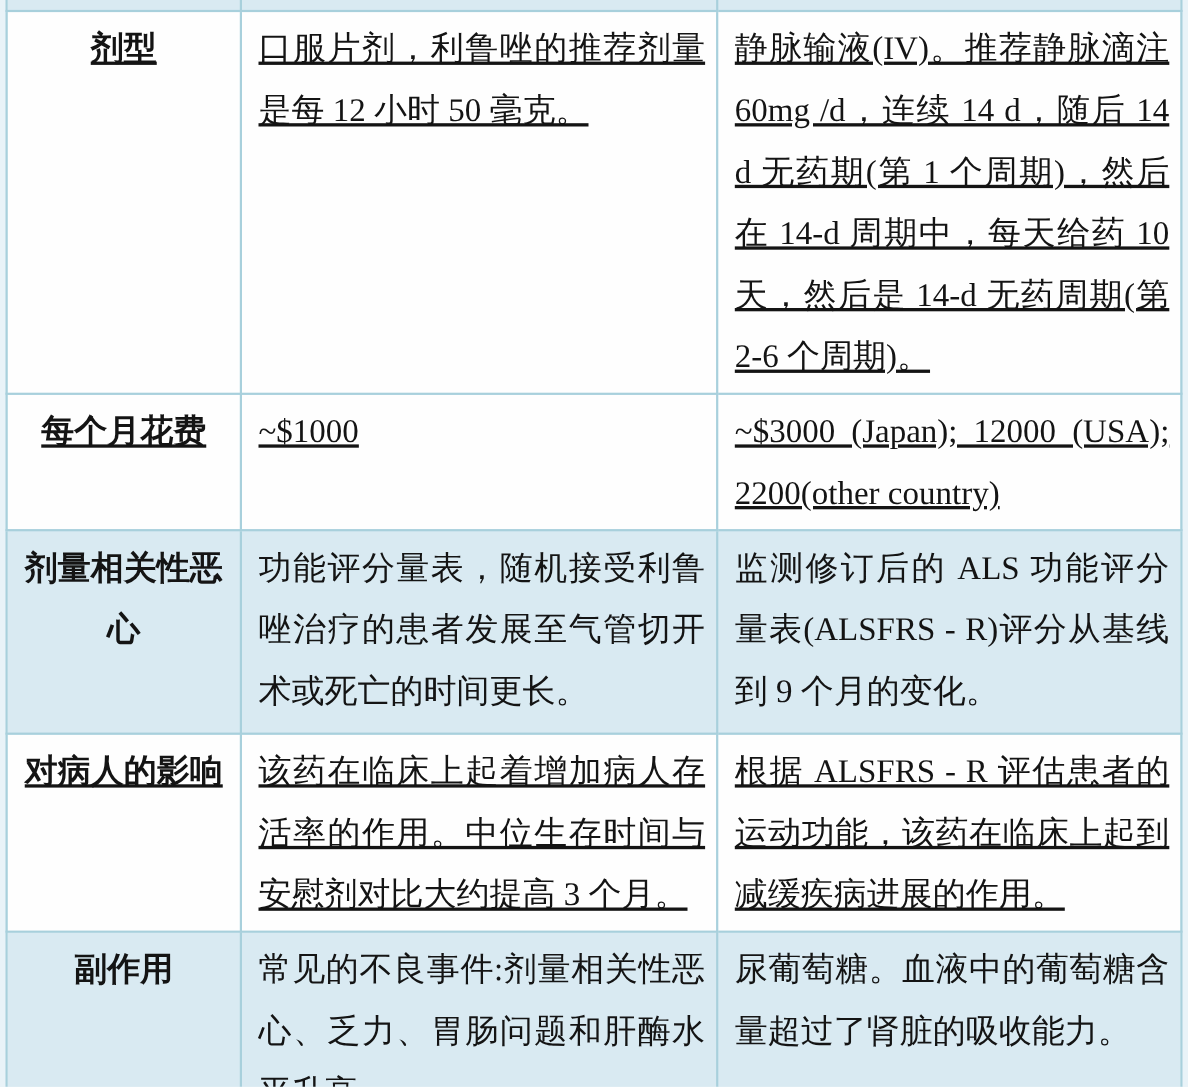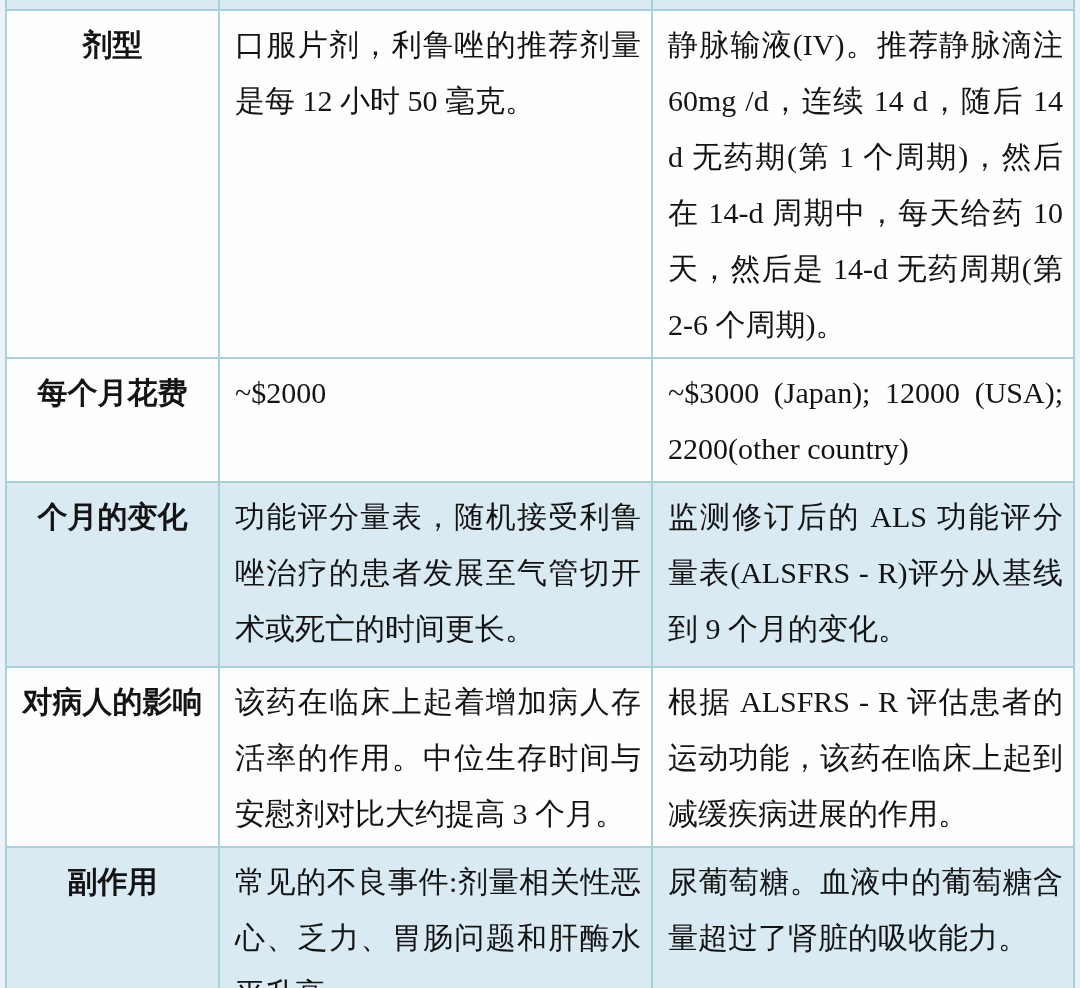--- a/index.html
+++ b/index.html
@@ -39,21 +39,21 @@
   }
   td.lbl{
     font-weight:700;
     text-align:center;
     padding:6px 4px 4px;
   }
   td.txt{
     text-align:justify;
     margin-top:14px;
   }
-  tr.w td{background:var(--row-white);}
+  tr.w td{background:var(--row-white);text-decoration:underline;}
   tr.b td{background:var(--row-blue);}
   tr.sliver{height:13px;}
   tr.sliver td{padding:0;}
   tr.r-dosage{height:303px;}
   tr.r-freq{height:62px;}
   tr.r-cost{height:123px;}
   tr.r-endpoint{height:185px;}
   tr.r-impact{height:180px;}
   tr.r-side{height:125px;}
 </style>
@@ -77,26 +77,26 @@
 
     <tr class="r-dosage w">
       <td class="lbl">剂型</td>
       <td class="txt">口服片剂，利鲁唑的推荐剂量是每 12 小时 50 毫克。</td>
       <td class="txt">静脉输液(IV)。推荐静脉滴注 60mg /d，连续 14 d，随后 14 d 无药期(第 1 个周期)，然后在 14-d 周期中，每天给药 10 天，然后是 14-d 无药周期(第 2-6 个周期)。</td>
     </tr>
 
 
     <tr class="r-cost w">
       <td class="lbl">每个月花费</td>
-      <td class="txt">~$2000</td>
+      <td class="txt">~$1000</td>
       <td class="txt">~$3000 (Japan); 12000 (USA); 2200(other country)</td>
     </tr>
 
     <tr class="r-endpoint b">
-      <td class="lbl">个月的变化</td>
+      <td class="lbl">剂量相关性恶心</td>
       <td class="txt">功能评分量表，随机接受利鲁唑治疗的患者发展至气管切开术或死亡的时间更长。</td>
       <td class="txt">监测修订后的 ALS 功能评分量表(ALSFRS - R)评分从基线到 9 个月的变化。</td>
     </tr>
 
     <tr class="r-impact w">
       <td class="lbl">对病人的影响</td>
       <td class="txt">该药在临床上起着增加病人存活率的作用。中位生存时间与安慰剂对比大约提高 3 个月。</td>
       <td class="txt">根据 ALSFRS - R 评估患者的运动功能，该药在临床上起到减缓疾病进展的作用。</td>
     </tr>
 

